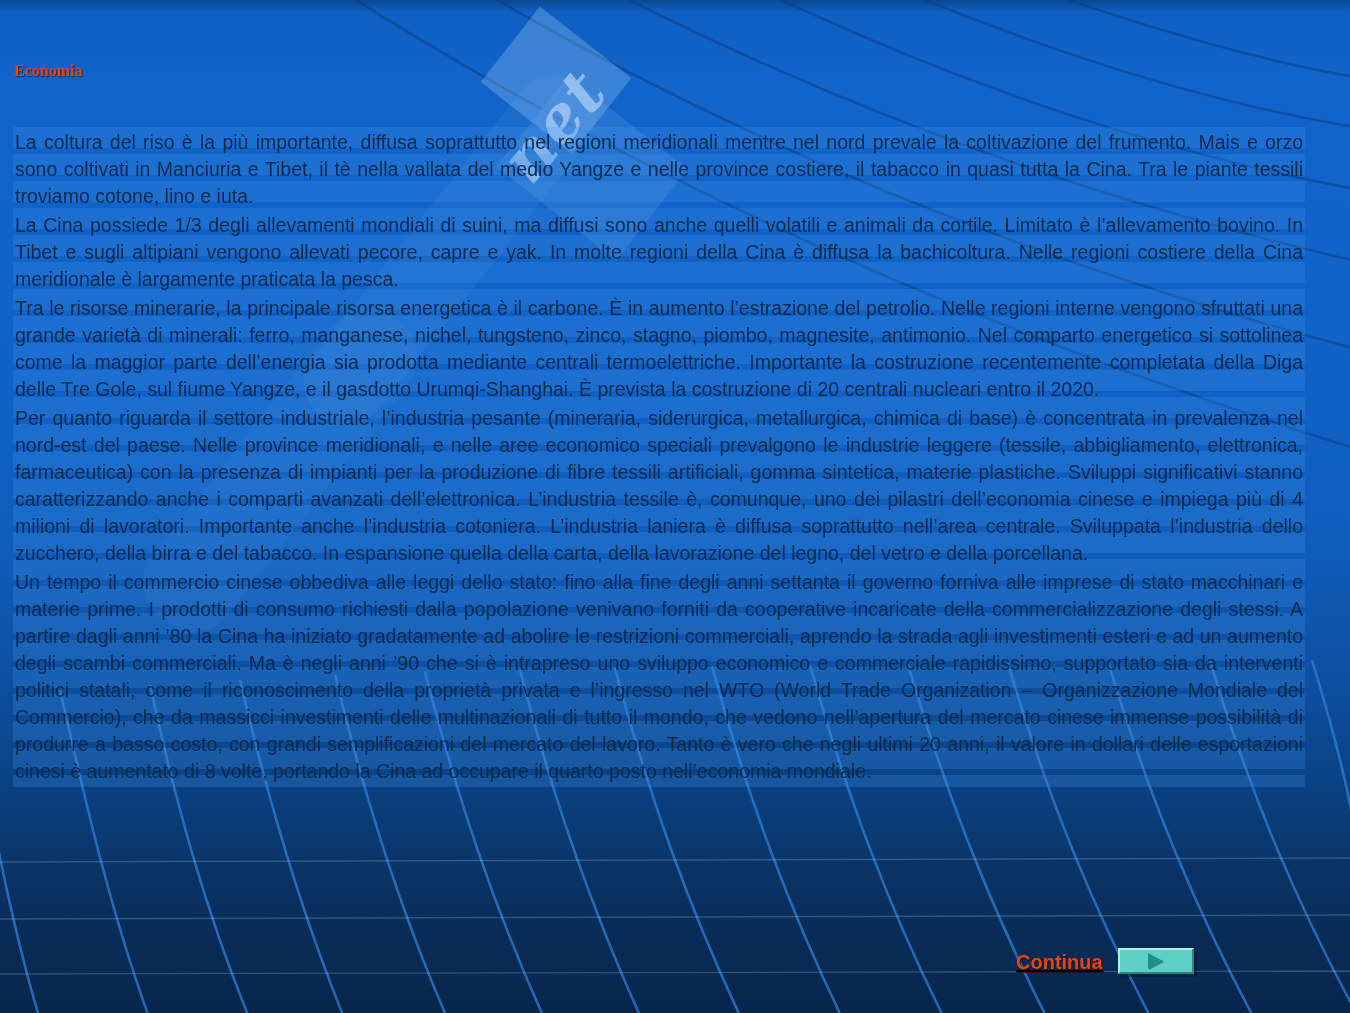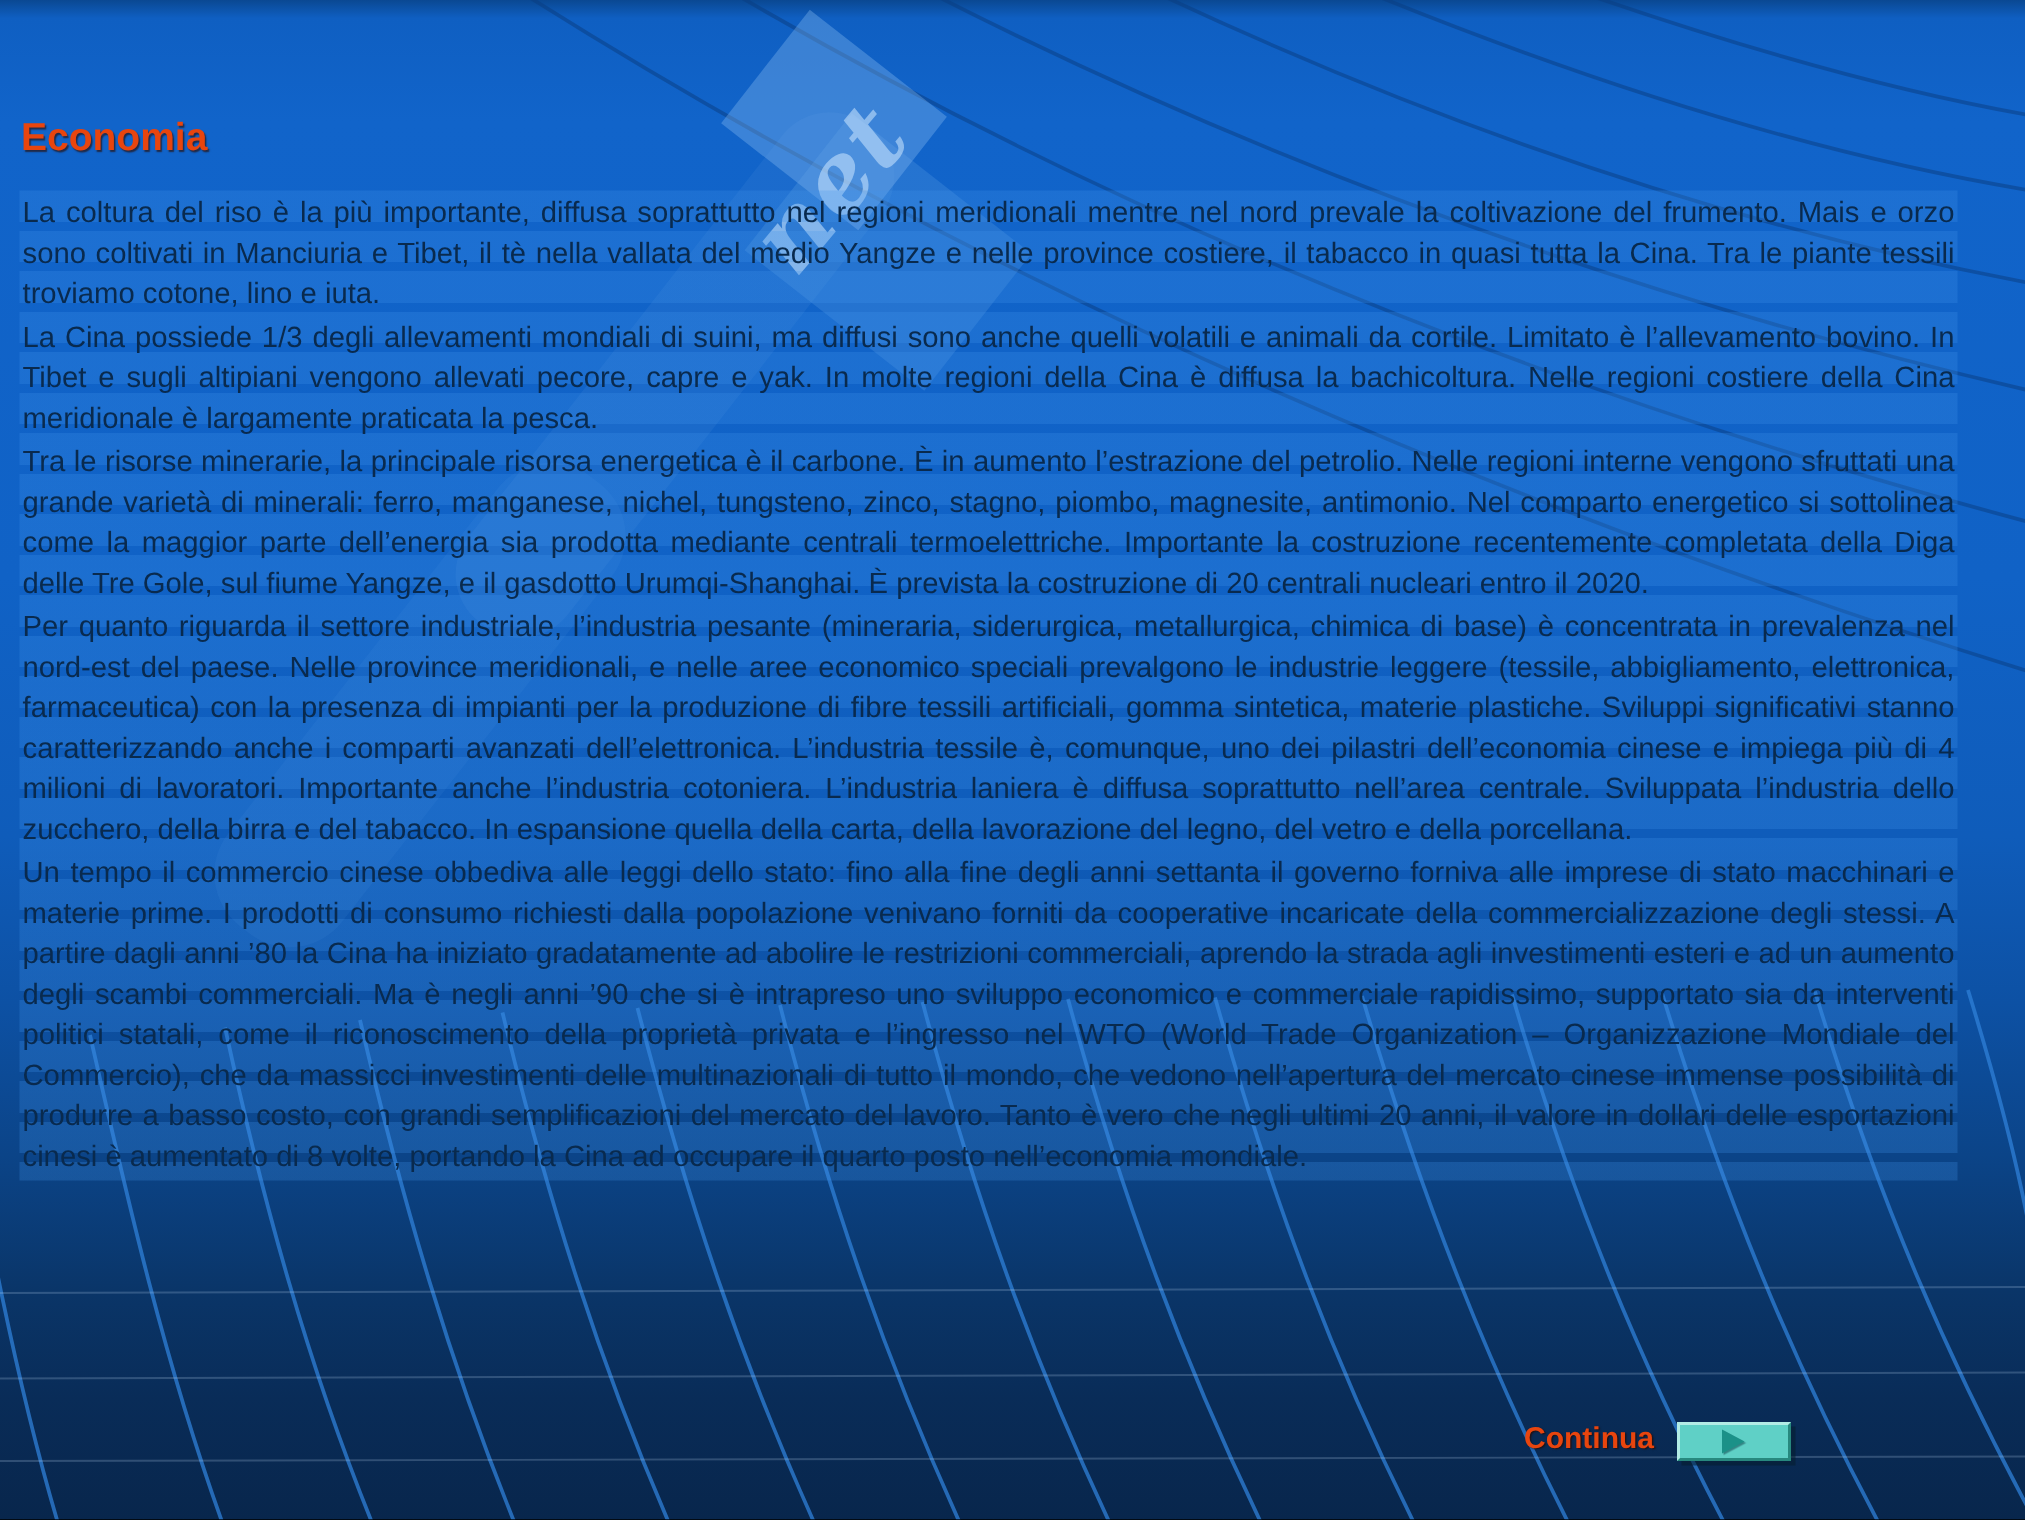--- a/index.html
+++ b/index.html
@@ -18,38 +18,39 @@
   .watermark{position:absolute;inset:0;pointer-events:none;}
   .wm-text{
     position:absolute;left:492px;top:88px;
     transform:rotate(-50deg);
     font-family:"DejaVu Serif", serif;
     font-style:italic;font-weight:bold;
     font-size:64px;color:rgba(205,231,255,0.55);
     letter-spacing:2px;
   }
   .title{
-    position:absolute;left:14px;top:76px;margin:0;
-    font-size:26px;font-weight:bold;
+    position:absolute;left:14px;top:62px;margin:0;
+    font-size:16px;font-weight:bold;
     color:#e8450e;
     text-shadow:1px 1px 1px rgba(40,10,0,0.65);
+    font-family:Liberation Serif, serif;
   }
   .body-text{
     position:absolute;left:13px;top:127px;width:1292px;
     font-size:19.5px;line-height:27px;
     color:#092a4e;
     text-align:justify;
     background:repeating-linear-gradient(180deg,
       rgba(64,148,236,0.25) 0px, rgba(64,148,236,0.25) 21px,
       rgba(64,148,236,0) 21px, rgba(64,148,236,0) 27px);
   }
   .body-text p{margin:2px;}
   .footer{
     position:absolute;left:1016px;top:948px;
-    display:flex;align-items:flex-start;gap:15px;
+    display:flex;align-items:flex-end;gap:15px;text-decoration:underline;
   }
   .continua{
     font-size:20px;font-weight:bold;
     color:#e8450e;
     text-shadow:1px 1px 1px rgba(40,10,0,0.7);
     cursor:pointer;
   }
   .next-button{
     width:72px;height:22px;
     background:#5fd0c6;

